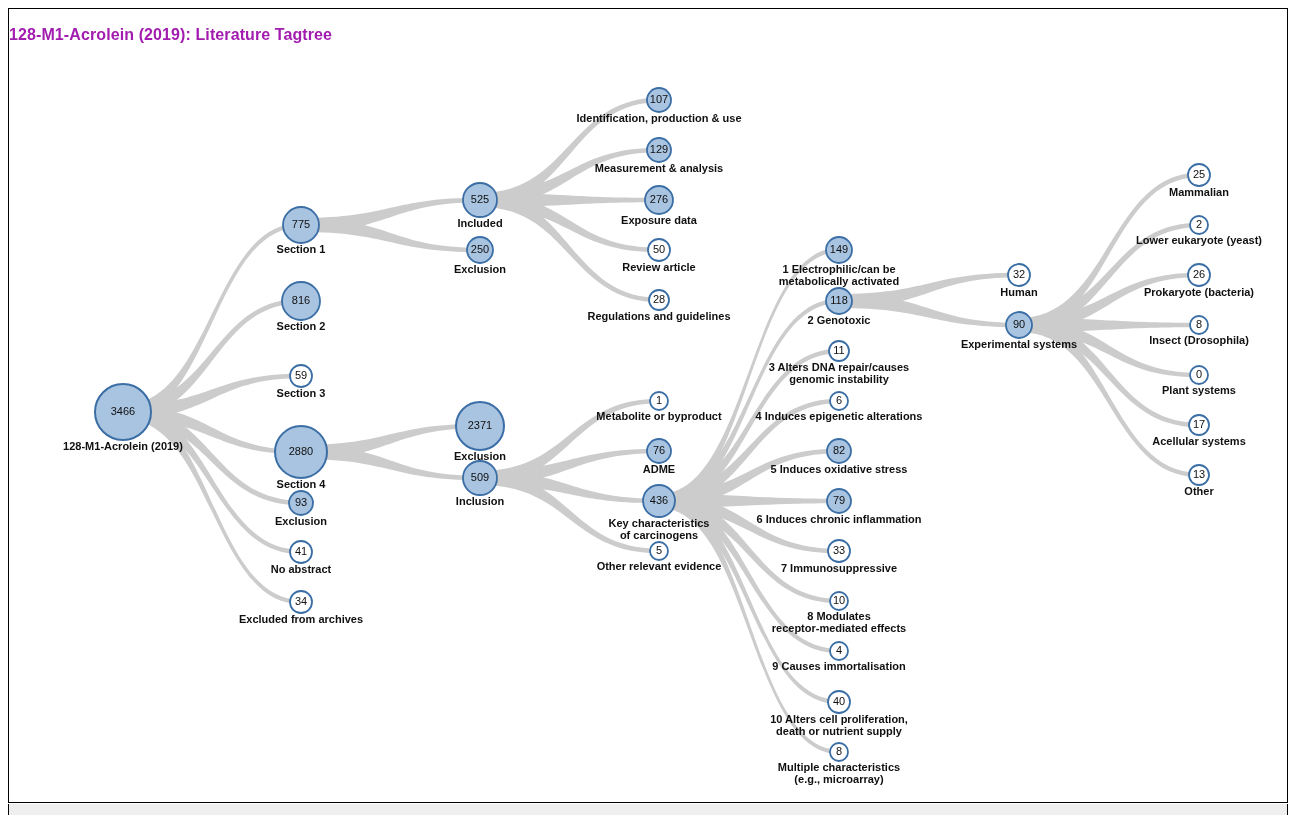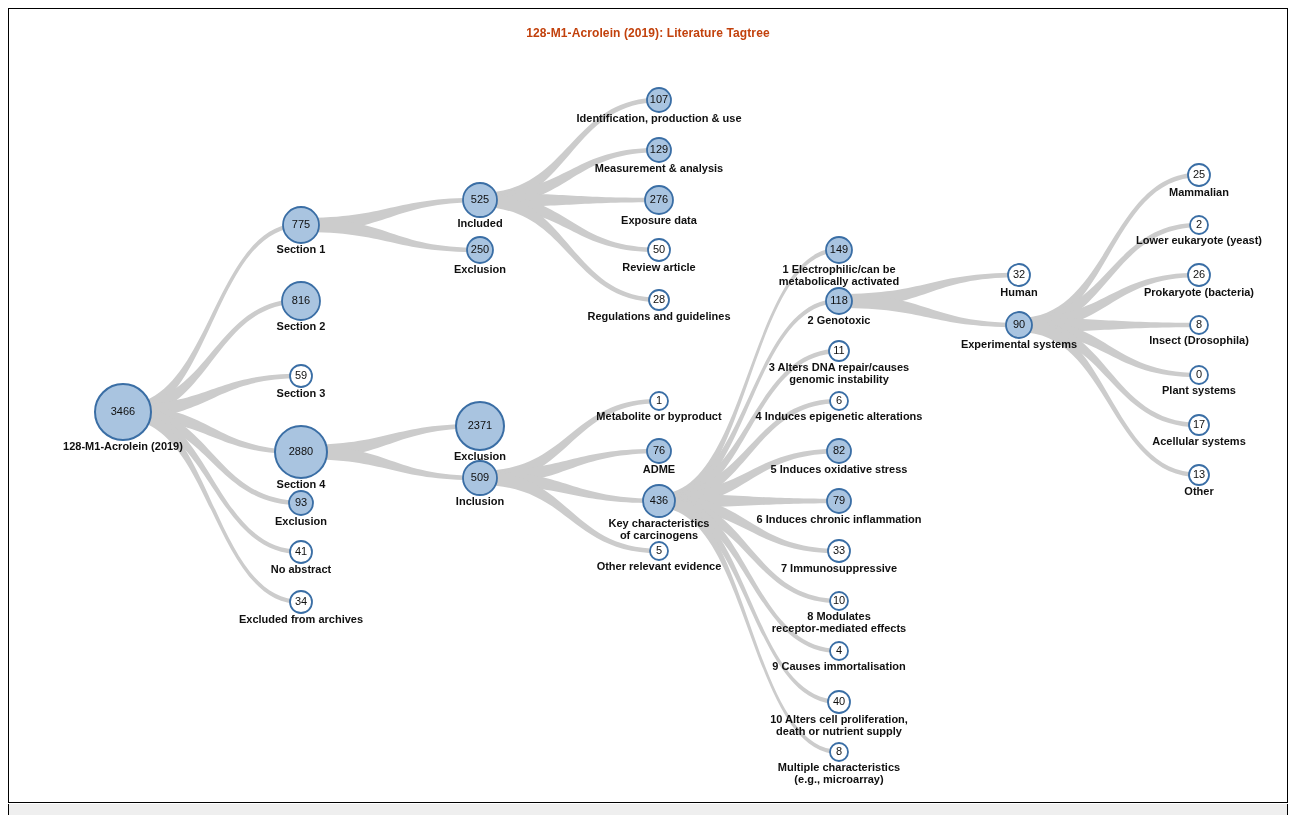--- a/index.html
+++ b/index.html
@@ -35,24 +35,23 @@
     background: #efefef;
     border-left: 1px solid #000000;
     border-right: 1px solid #000000;
     box-sizing: border-box;
   }
   #chart-title {
     position: absolute;
     left: 0;
     top: 17px;
     width: 100%;
-    text-align: center;
-    font-size: 12px;
+    font-size: 16px;
     font-weight: bold;
-    color: #c2410c;
+    color: #a21caf;
     letter-spacing: 0.1px;
   }
   svg#tree {
     position: absolute;
     left: 0;
     top: 0;
     width: 1280px;
     height: 793px;
     display: block;
   }

